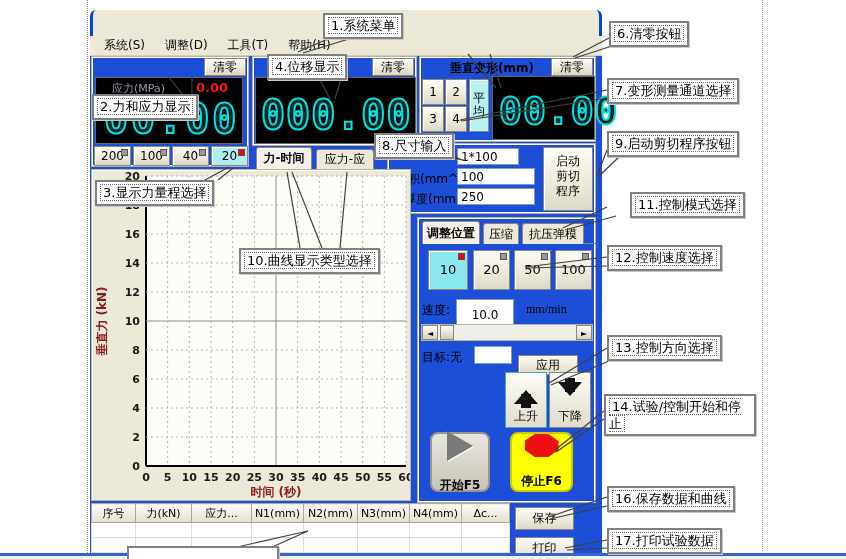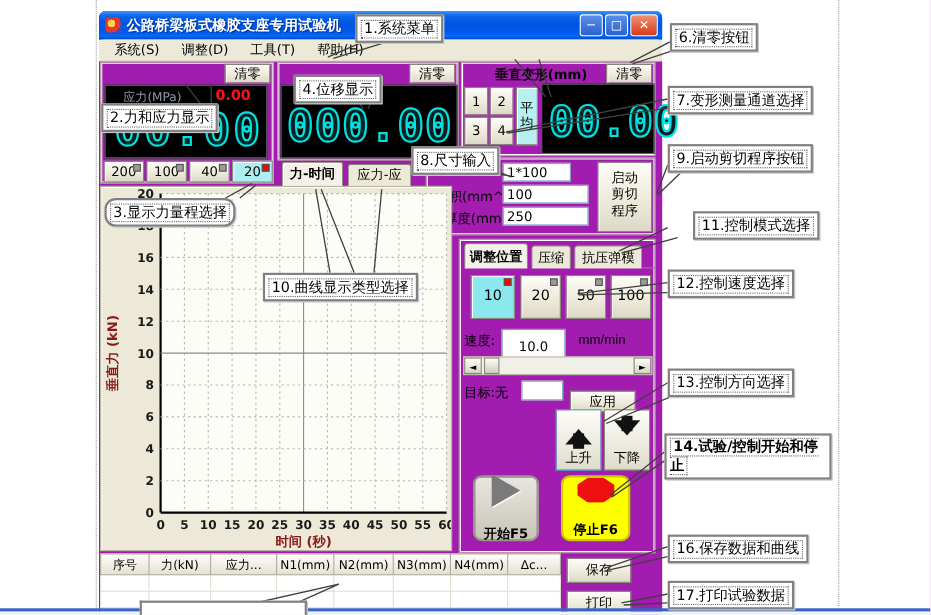--- a/index.html
+++ b/index.html
@@ -23,21 +23,21 @@
   .title-text { color:#fff; font-size:13px; font-weight:bold; text-shadow:1px 1px 1px #00338a;
     white-space:nowrap; overflow:hidden; flex:1; }
   .winbtns { display:flex; gap:2px; }
   .winbtn { width:21px; height:20px; border-radius:3px; border:1px solid #fff;
     background:linear-gradient(#5a8fe8,#2b62d0); color:#fff; font-size:11px; line-height:18px;
     text-align:center; font-weight:bold; }
   .winbtn.close { width:25px; background:linear-gradient(#f09072,#d93a16); }
   .menubar { position:absolute; left:-3px; top:26px; width:512px; height:20px; background:#ece9d8;
     border-bottom:1px solid #d4d0c0; display:flex; align-items:center; gap:4px; padding:0 6px; }
   .menu-item { font-size:12px; color:#000; padding:1px 8px; white-space:nowrap; }
-  .client { position:absolute; left:-3px; top:46px; width:512px; height:503px; background:#a21caf; }
+  .client { position:absolute; left:-3px; top:46px; width:512px; height:503px; background:#1d4ed8; }
 
   
   .xbtn { background:linear-gradient(#fdfdf8,#ece9d8 60%,#dcd8c8); border:1px solid #8a867a;
     box-shadow:inset 1px 1px 0 #fff; font-size:12px; color:#000; text-align:center; position:absolute; }
   .xbtn.sel { background:#aeeef0; }
   .clear-btn { width:42px; height:18px; line-height:16px; }
   .seg-box { position:absolute; background:#000; border:1px solid #666; box-shadow:inset 1px 1px 2px #000; }
   .seg { position:absolute; font-family:"DejaVu Sans Mono", monospace; font-weight:bold;
     color:#072020; -webkit-text-stroke:2px #00e2e2; letter-spacing:3px; white-space:nowrap; }
   .stress-label { position:absolute; left:16px; top:3px; font-size:11px; color:#8f9aa8; }
@@ -99,42 +99,33 @@
   .dtable td { border:1px solid #e2dfd2; height:15px; }
 
   
   #chart-wrap { position:absolute; left:1px; top:113px; width:320px; height:332px;
     background:#ece9d8; border:1px solid #b8b4a4; box-shadow:inset 1px 1px 0 #fff; }
 
   
   .callout { position:absolute; background:#fff; border:2px solid #808080; padding:2px 3px;
     font-size:13px; color:#000; white-space:nowrap; z-index:30; box-shadow:1px 1px 0 #c8c8c8; }
   .callout span { border:1px dotted #666; padding:0 2px; }
-  .callout.wrap { white-space:normal; line-height:17px;font-weight:bold; }
+  .callout.wrap { white-space:normal; line-height:17px; }
   #leader-svg { position:absolute; left:0; top:0; z-index:25; pointer-events:none; }
 </style>
 </head>
 <body>
 
 <div id="canvas">
 
   <div class="dotline-v" style="left:87px;"></div>
   <div class="dotline-v" style="left:762px; bottom:8px;"></div>
 
   <div class="app-window">
 
-    <div class="titlebar">
-      <div class="app-icon"></div>
-      <div class="title-text">公路桥梁板式橡胶支座专用试验机</div>
-      <div class="winbtns">
-        <div class="winbtn">─</div>
-        <div class="winbtn">□</div>
-        <div class="winbtn close">✕</div>
-      </div>
-    </div>
 
     <div class="menubar">
       <div class="menu-item">系统(S)</div>
       <div class="menu-item">调整(D)</div>
       <div class="menu-item">工具(T)</div>
       <div class="menu-item">帮助(H)</div>
     </div>
 
     <div class="client">
 
@@ -245,21 +236,21 @@
         <div class="tab" style="left:104px; top:5px; width:62px; height:21px; line-height:20px;">抗压弹模</div>
         <div class="tabline" style="left:166px; top:25px; width:12px;"></div>
 
         <div class="xbtn speed-btn sel" style="left:10px; top:32px; width:40px;"><span>10</span><i class="ind on"></i></div>
         <div class="xbtn speed-btn" style="left:55px; top:32px; width:37px;"><span>20</span><i class="ind"></i></div>
         <div class="xbtn speed-btn" style="left:96px; top:32px; width:37px;"><span>50</span><i class="ind"></i></div>
         <div class="xbtn speed-btn" style="left:137px; top:32px; width:37px;"><span>100</span><i class="ind"></i></div>
 
         <div class="flabel" style="left:4px; top:84px;">速度:</div>
         <input class="field" style="left: 38px; top: 81px; width: 58px; height: 31px; text-align: center;" value="10.0">
-        <div class="flabel" style="left:108px; top:84px; font-family:Liberation Sans, sans-serif;">mm/min</div>
+        <div class="flabel" style="left:108px; top:84px; font-family:Liberation Serif, serif;">mm/min</div>
 
         <div class="scrollbar" style="left:3px; top:106px; width:172px;">
           <div class="sb-arrow">◄</div>
           <div class="sb-thumb"></div>
           <div class="sb-arrow" style="margin-left:auto;">►</div>
         </div>
 
         <div class="flabel" style="left:4px; top:131px;">目标:无</div>
         <input class="field" style="left: 56px; top: 128px; width: 38px; height: 18px;" value="">
         <div class="xbtn" style="left:100px; top:137px; width:60px; height:20px; line-height:18px;">应用</div>
@@ -368,22 +359,22 @@
       <path d="M607,348 L549,383 M614,359 L551,385"></path>
       <path d="M604,419 L556,452 M604,411 L555,450"></path>
       <path d="M607,497 L549,517 M607,506 L550,519"></path>
       <path d="M607,540 L565,548 M607,548 L567,550"></path>
       <path d="M215,552 L308,531 M252,556 L308,531"></path>
     </g>
   </svg>
 
   <div class="callout" style="left:323px; top:13px;"><span>1.系统菜单</span></div>
   <div class="callout" style="left:92px; top:54px;margin-top:40px;"><span>2.力和应力显示</span></div>
-  <div class="callout" style="left:95px; top:180px;border-radius:10px;"><span>3.显示力量程选择</span></div>
-  <div class="callout" style="left:267px; top:68px;"><span>4.位移显示</span></div>
+  <div class="callout" style="left:95px; top:180px;"><span>3.显示力量程选择</span></div>
+  <div class="callout" style="left:267px; top:54px;"><span>4.位移显示</span></div>
   <div class="callout" style="left:609px; top:21px;"><span>6.清零按钮</span></div>
   <div class="callout" style="left:607px; top:78px;"><span>7.变形测量通道选择</span></div>
   <div class="callout" style="left:374px; top:133px;"><span>8.尺寸输入</span></div>
   <div class="callout" style="left:607px; top:131px;"><span>9.启动剪切程序按钮</span></div>
   <div class="callout" style="left:239px; top:248px;"><span>10.曲线显示类型选择</span></div>
   <div class="callout" style="left:630px; top:192px;"><span>11.控制模式选择</span></div>
   <div class="callout" style="left:607px; top:245px;"><span>12.控制速度选择</span></div>
   <div class="callout" style="left:607px; top:335px;"><span>13.控制方向选择</span></div>
   <div class="callout wrap" style="left:604px; top:394px; width:152px;"><span>14.试验/控制开始和停止</span></div>
   <div class="callout" style="left:127px; top:546px; width:152px; height:13px; border-bottom:none;"><span style="border:none;"></span></div>

